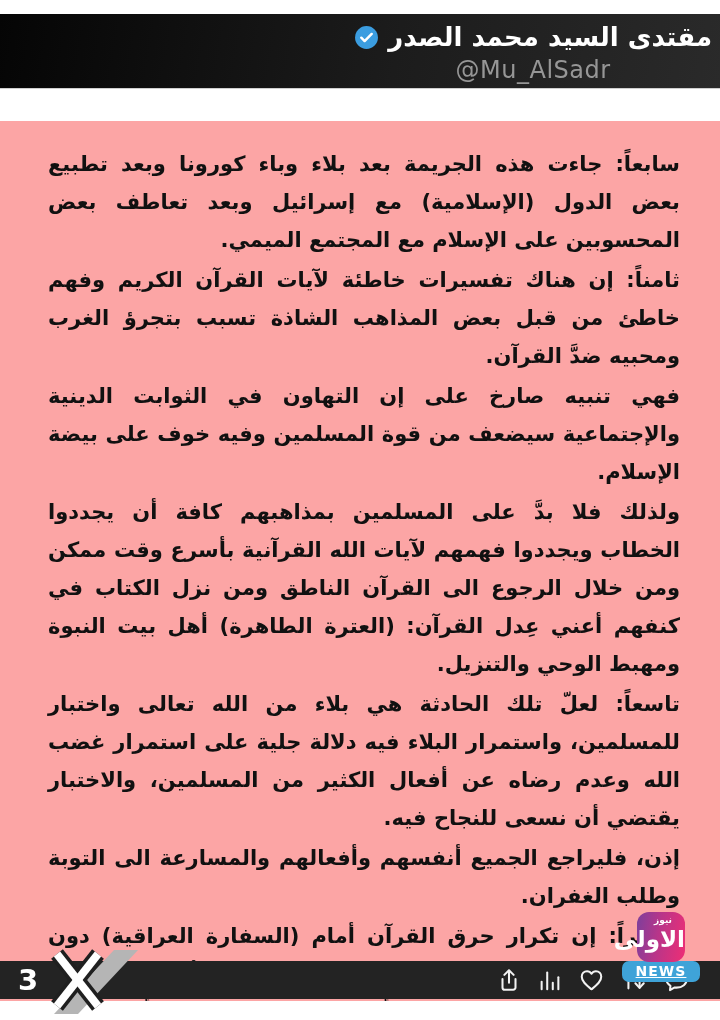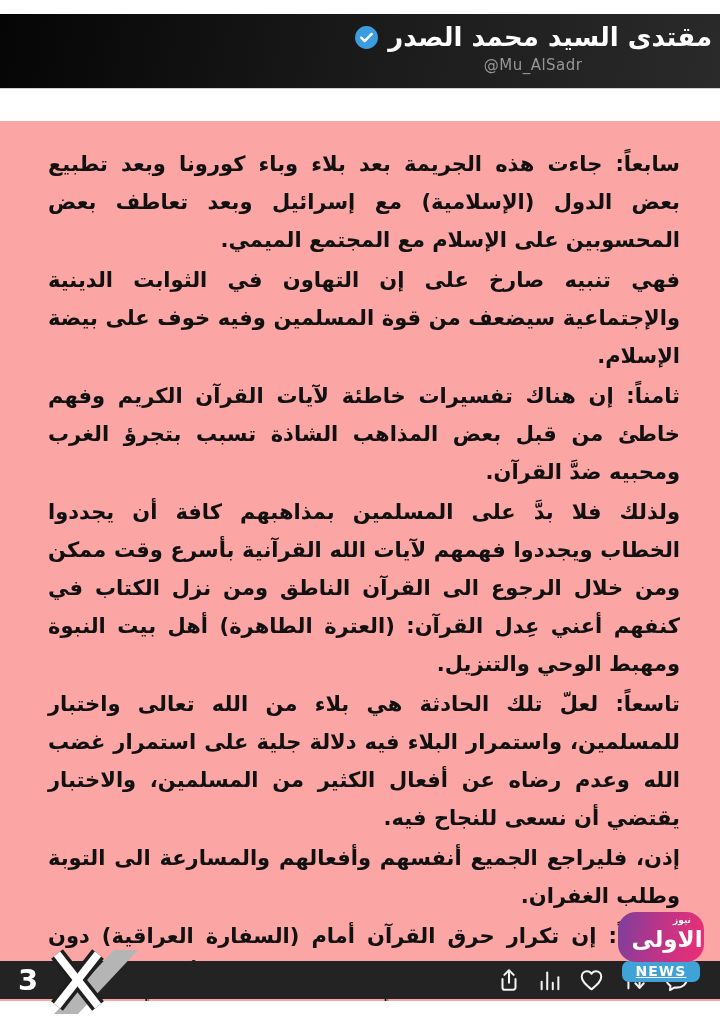--- a/index.html
+++ b/index.html
@@ -13,21 +13,21 @@
     background:linear-gradient(100deg,#050505 0%,#1c1c1c 55%,#2a2a2a 100%);
     border-bottom:1px solid #cfcfcf;
   }
   .header-inner{
     position:absolute;top:7px;right:8px;
     display:flex;flex-direction:column;align-items:center;
   }
   .name-row{display:flex;direction:rtl;align-items:center;gap:9px;}
   .display-name{color:#ffffff;font-weight:bold;font-size:26px;line-height:32px;white-space:nowrap;}
   .verified{width:25px;height:25px;flex:0 0 auto;}
-  .handle{color:#969696;font-size:15px;margin-top:3px;letter-spacing:.5px;}
+  .handle{color:#969696;font-size:24px;margin-top:3px;letter-spacing:.5px;}
   
   .body-section{
     position:absolute;top:89px;left:0;width:720px;height:872px;background:#fca5a5;
     padding:4px;overflow:hidden;margin-top:32px;
   }
   .post-body{
     direction:rtl;text-align:justify;text-align-last:right;
     padding:20px 44px 0 44px;color:#111111;
     font-size:21px;line-height:38px;font-weight:bold;
   }
@@ -46,21 +46,21 @@
     position:absolute;right:30px;top:50%;transform:translateY(-50%);
     display:flex;gap:15px;align-items:center;
   }
   .footer-actions svg{display:block;}
   
   .news-badge{
     position:absolute;right:20px;top:912px;width:78px;z-index:5;
     display:flex;flex-direction:column;align-items:center;
   }
   .news-tile{
-    width:86px;height:50px;border-radius:18px;position:relative;
+    width:48px;height:50px;border-radius:12px;position:relative;
     background:linear-gradient(100deg,#7c3f9c 0%,#b93589 45%,#ee2e75 100%);
   }
   .news-tile-title{
     position:absolute;left:12px;right:0;top:12px;text-align:center;
     color:#ffffff;font-weight:bold;font-size:23px;line-height:30px;direction:rtl;
   }
   .news-tile-sub{
     position:absolute;top:3px;right:13px;color:#ffffff;font-size:9px;
     font-weight:bold;direction:rtl;
   }
@@ -86,22 +86,22 @@
           </svg>
         </span>
       </div>
       <div class="handle">@Mu_AlSadr</div>
     </div>
   </div>
 
   <div class="body-section">
     <div class="post-body">
         <p class="para"><b class="lead">سابعاً: </b>جاءت هذه الجريمة بعد بلاء وباء كورونا وبعد تطبيع بعض الدول (الإسلامية) مع إسرائيل وبعد تعاطف بعض المحسوبين على الإسلام مع المجتمع الميمي.</p>
+        <p class="para"><b class="lead">ثامناً: </b>إن هناك تفسيرات خاطئة لآيات القرآن الكريم وفهم خاطئ من قبل بعض المذاهب الشاذة تسبب بتجرؤ الغرب ومحبيه ضدَّ القرآن.</p>
         <p class="para">فهي تنبيه صارخ على إن التهاون في الثوابت الدينية والإجتماعية سيضعف من قوة المسلمين وفيه خوف على بيضة الإسلام.</p>
-        <p class="para"><b class="lead">ثامناً: </b>إن هناك تفسيرات خاطئة لآيات القرآن الكريم وفهم خاطئ من قبل بعض المذاهب الشاذة تسبب بتجرؤ الغرب ومحبيه ضدَّ القرآن.</p>
         <p class="para">ولذلك فلا بدَّ على المسلمين بمذاهبهم كافة أن يجددوا الخطاب ويجددوا فهمهم لآيات الله القرآنية بأسرع وقت ممكن ومن خلال الرجوع الى القرآن الناطق ومن نزل الكتاب في كنفهم أعني عِدل القرآن: (العترة الطاهرة) أهل بيت النبوة ومهبط الوحي والتنزيل.</p>
         <p class="para"><b class="lead">تاسعاً: </b>لعلّ تلك الحادثة هي بلاء من الله تعالى واختبار للمسلمين، واستمرار البلاء فيه دلالة جلية على استمرار غضب الله وعدم رضاه عن أفعال الكثير من المسلمين، والاختبار يقتضي أن نسعى للنجاح فيه.</p>
         <p class="para">إذن، فليراجع الجميع أنفسهم وأفعالهم والمسارعة الى التوبة وطلب الغفران.</p>
         <p class="para"><b class="lead">عاشراً: </b>إن تكرار حرق القرآن أمام (السفارة العراقية) دون غيرها من سفارات الدول الإسلامية يدلّ على أن العراق بات قبلة العالم وهي من بركات أمير المؤمنين علي بن أبي طالب عليه السلام كما وفيه تمحيص للشعب العراقي عسى أن ينجح في الإختبار ليكون الحاضن الأكبر لثورة الإمام المهدي روحي له الفدى.. والله ولي المؤمنين.</p>
       </div>
 
   </div>
 
   <div class="footer">
     <span class="page-number">3</span>

